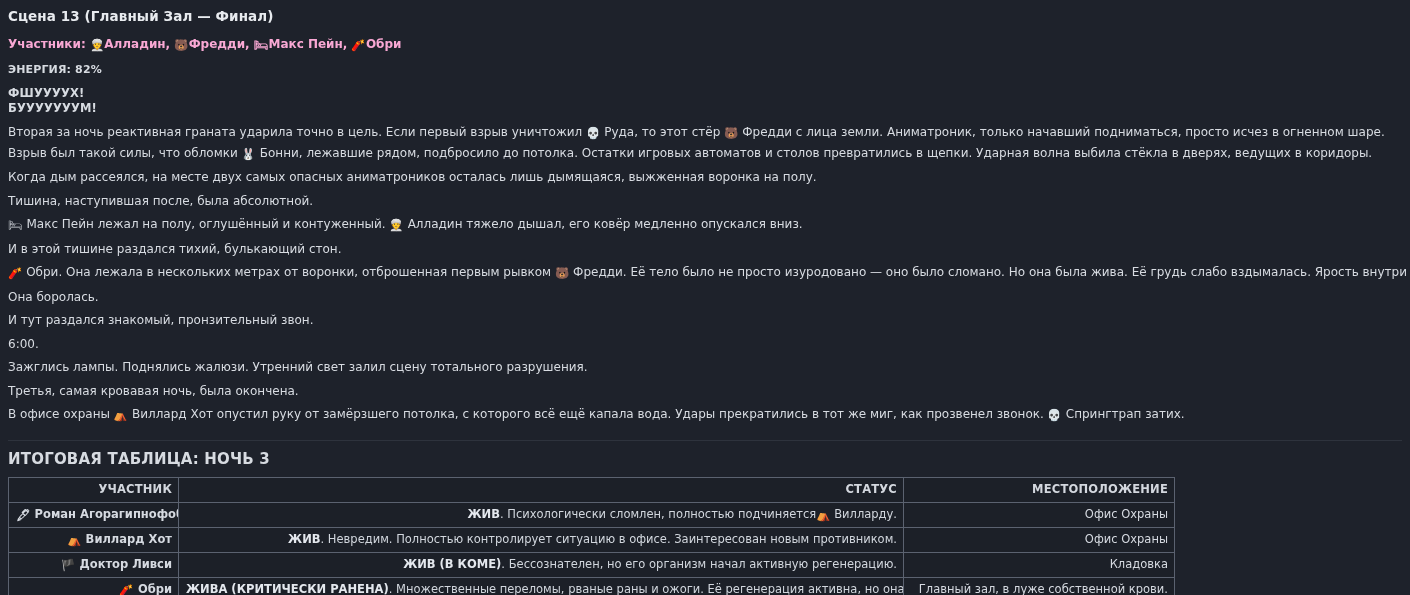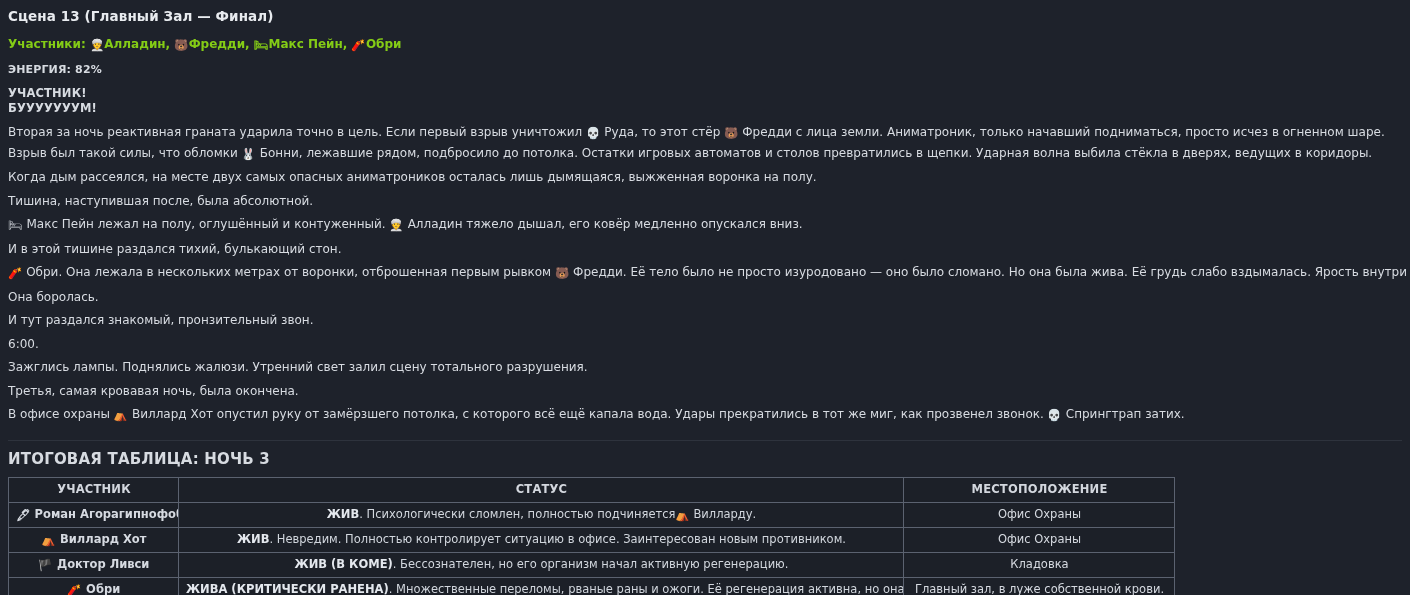--- a/index.html
+++ b/index.html
@@ -27,21 +27,21 @@
     font-size: 13.5px;
     font-weight: bold;
     color: #e8ebef;
     letter-spacing: .1px;
     margin: 2px 0 0 0;
     line-height: 17px;
   }
   .participants {
     font-size: 12px;
     font-weight: bold;
-    color: #84cc16;
+    color: #f9a8d4;
     margin-top: 11px;
     line-height: 16px;
     white-space: nowrap;
   }
   .participants .nm { font-weight: bold; }
   .energy {
     font-size: 11px;
     font-weight: bold;
     color: #d7dbe1;
     margin-top: 9px;
@@ -90,21 +90,21 @@
     border-collapse: collapse;
     margin-top: 10px;
     table-layout: fixed;
     width: 1166px;
     background: #1c2028;
   }
   table.summary th, table.summary td {
     border: 1px solid #5b6270;
     padding: 4px 6px 4px 7px;
     font-size: 11.5px;
-    text-align: center;
+    text-align: right;
     vertical-align: middle;
     height: 16px;
     line-height: 15px;
     white-space: nowrap;
     overflow: hidden;
   }
   table.summary th {
     font-weight: bold;
     color: #d3d7de;
     letter-spacing: .2px;
@@ -126,21 +126,21 @@
 
   <div class="scene-title">Сцена 13 (Главный Зал — Финал)</div>
 
   <div class="participants">
     <span>Участники:</span>
     <span id="participants-list"> <span class="emo">👳</span><span class="nm">Алладин,</span> <span class="emo">🐻</span><span class="nm">Фредди,</span> <span class="emo">🛏</span><span class="nm">Макс Пейн,</span> <span class="emo">🧨</span><span class="nm">Обри</span></span>
   </div>
 
   <div class="energy">ЭНЕРГИЯ: 82%</div>
 
-  <div class="sfx first">УЧАСТНИК!</div>
+  <div class="sfx first">ФШУУУУХ!</div>
   <div class="sfx">БУУУУУУУМ!</div>
 
   <div class="para">
     <span>Вторая за ночь реактивная граната ударила точно в цель. Если первый взрыв уничтожил</span>
     <span class="emo">💀</span>
     <span>Руда, то этот стёр</span>
     <span class="emo">🐻</span>
     <span>Фредди с лица земли. Аниматроник, только начавший подниматься, просто исчез в огненном шаре. Взрыв был такой силы, что обломки</span>
     <span class="emo">🐰</span>
     <span>Бонни, лежавшие рядом, подбросило до потолка. Остатки игровых автоматов и столов превратились в щепки. Ударная волна выбила стёкла в дверях, ведущих в коридоры.</span>

